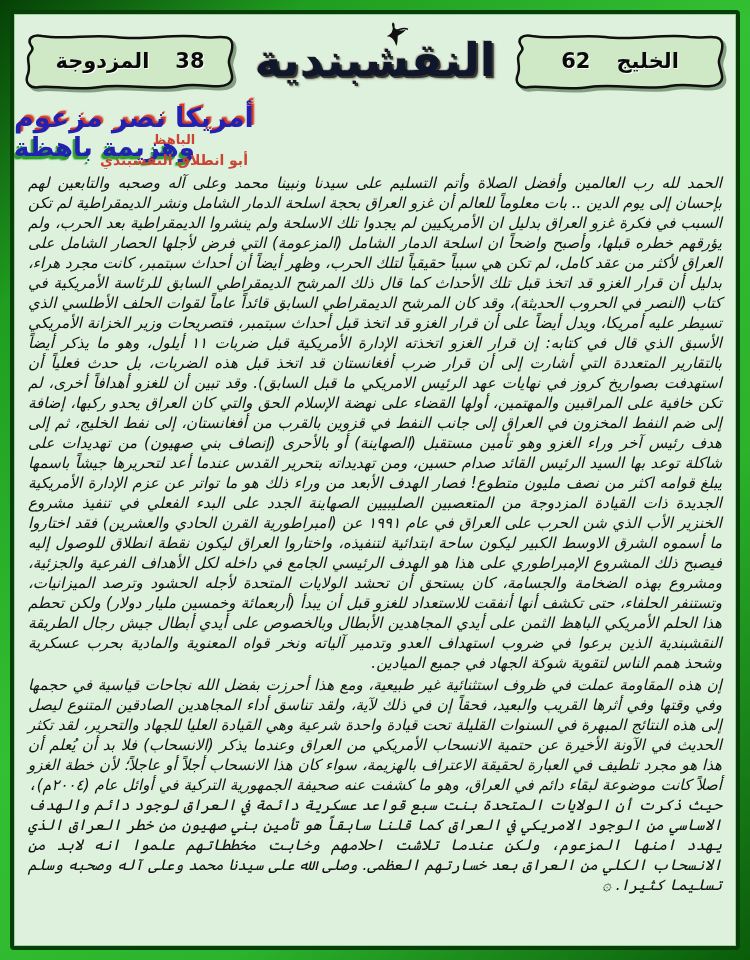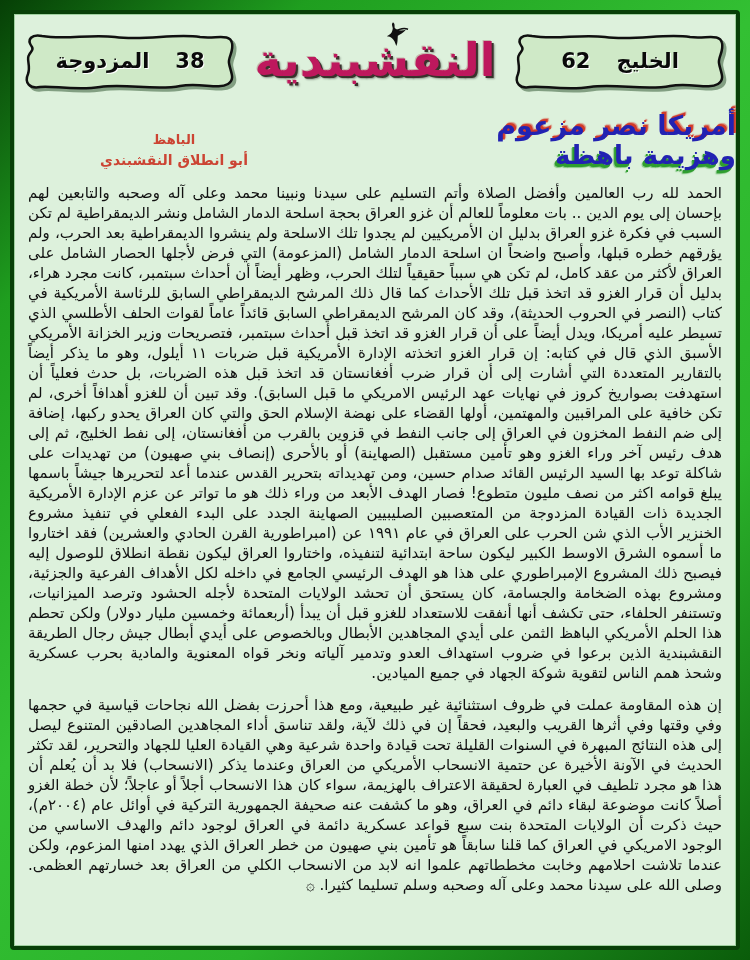--- a/index.html
+++ b/index.html
@@ -26,47 +26,47 @@
   .ribbon .ribbon-text{
     position:absolute;inset:0;display:flex;align-items:center;justify-content:center;
     gap:26px;direction:rtl;font-weight:bold;color:#0a0a0a;
     font-size:21px;text-shadow:1px 1px 0 #ffffff;
   }
   .masthead{
     position:relative;flex:1;text-align:center;height:82px;
   }
   .masthead .logo-text{
     font-size:46px;font-weight:bold;line-height:80px;
-    color:#be185d;letter-spacing:1px;
+    color:#0f172a;letter-spacing:1px;
     text-shadow:2px 2px 0 #3a332c,-1px -1px 0 #c4b9ac,3px 3px 2px rgba(0,0,0,.35);
   }
   .bird{position:absolute;top:2px;left:50%;transform:translateX(6px) rotate(-8deg);}
   
-  .title-block{text-align:right;margin-top:8px;line-height:1.15;}
+  .title-block{text-align:left;margin-top:0;line-height:1.15;}
   .title-line1{
     font-size:27px;font-weight:bold;color:#2222b2;
     text-shadow:2px -2px 0 #d23a2a,3px -3px 1px rgba(210,58,42,.55);
   }
   .title-line2{
     font-size:26px;font-weight:bold;color:#2222b2;
     text-shadow:-2px 3px 0 #2f9e2f,-3px 4px 1px rgba(47,158,47,.5);
   }
   .author-block{
     position:absolute;left:70px;top:116px;width:180px;
     text-align:center;color:#cc4433;line-height:1.5;
   }
   .author-title{font-size:13px;font-weight:bold;}
   .author-name{font-size:14px;font-weight:bold;}
   
   .body-text{
     margin:10px 14px 0 14px;
     direction:rtl;text-align:justify;
     font-size:15px;line-height:20px;color:#111;
   }
-  .body-text p{margin:12px 0 2px 0;}
+  .body-text p{margin:0 0 2px 0;font-style:italic;}
 </style>
 </head>
 <body>
 
 <div class="page">
 
   <div class="header">
 
     <div class="ribbon">
       <svg viewBox="0 0 220 64" width="220" height="64">

